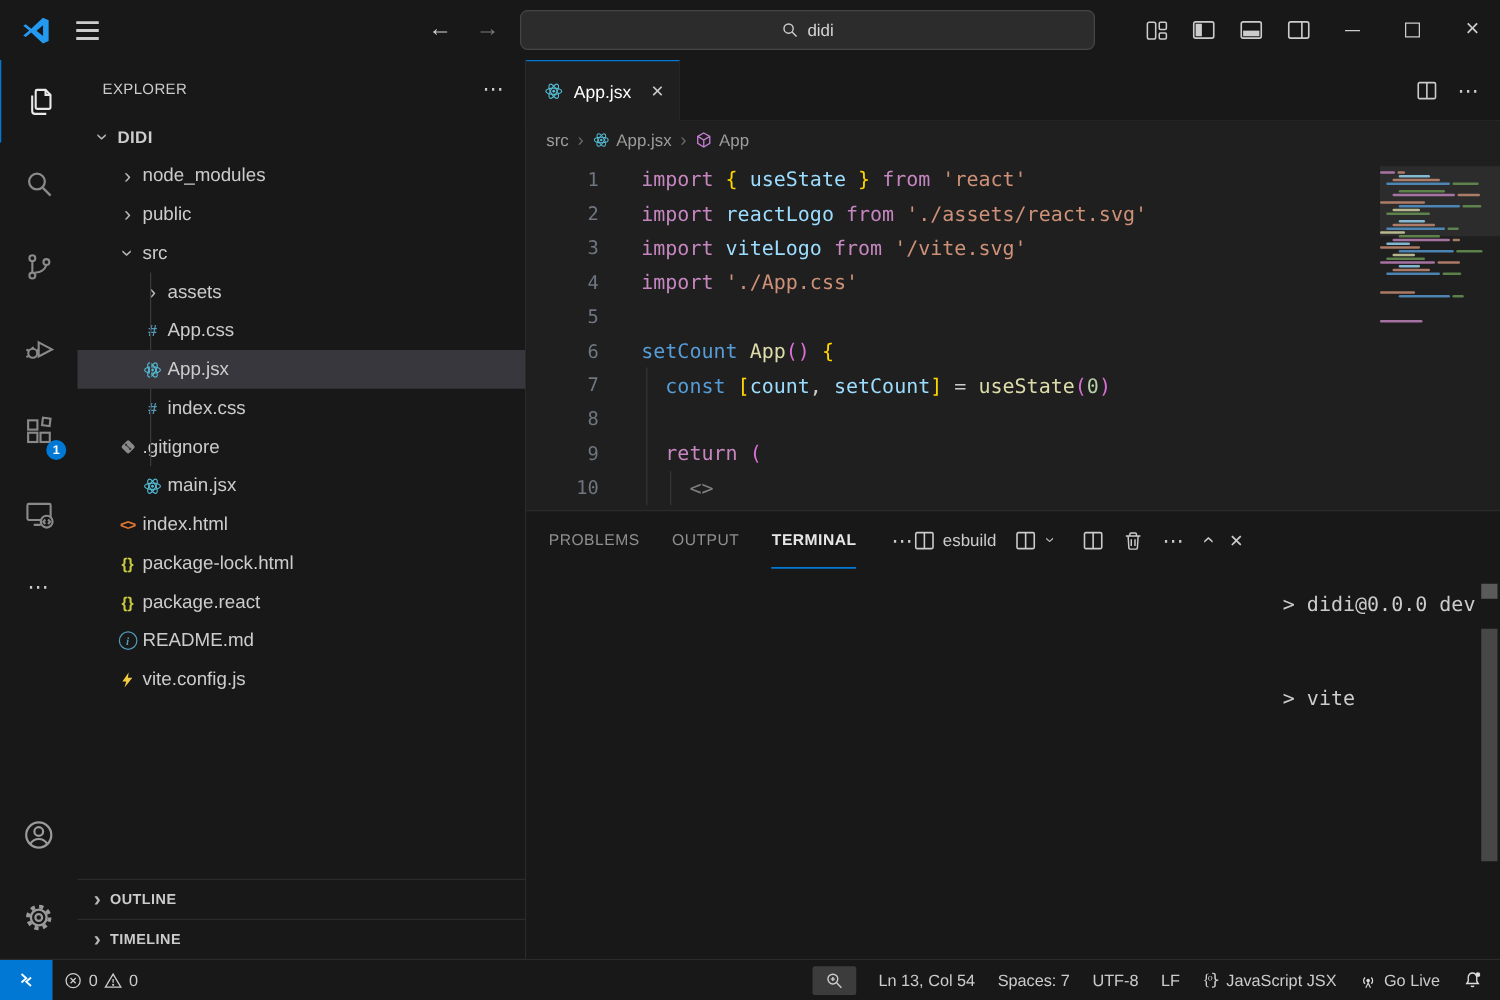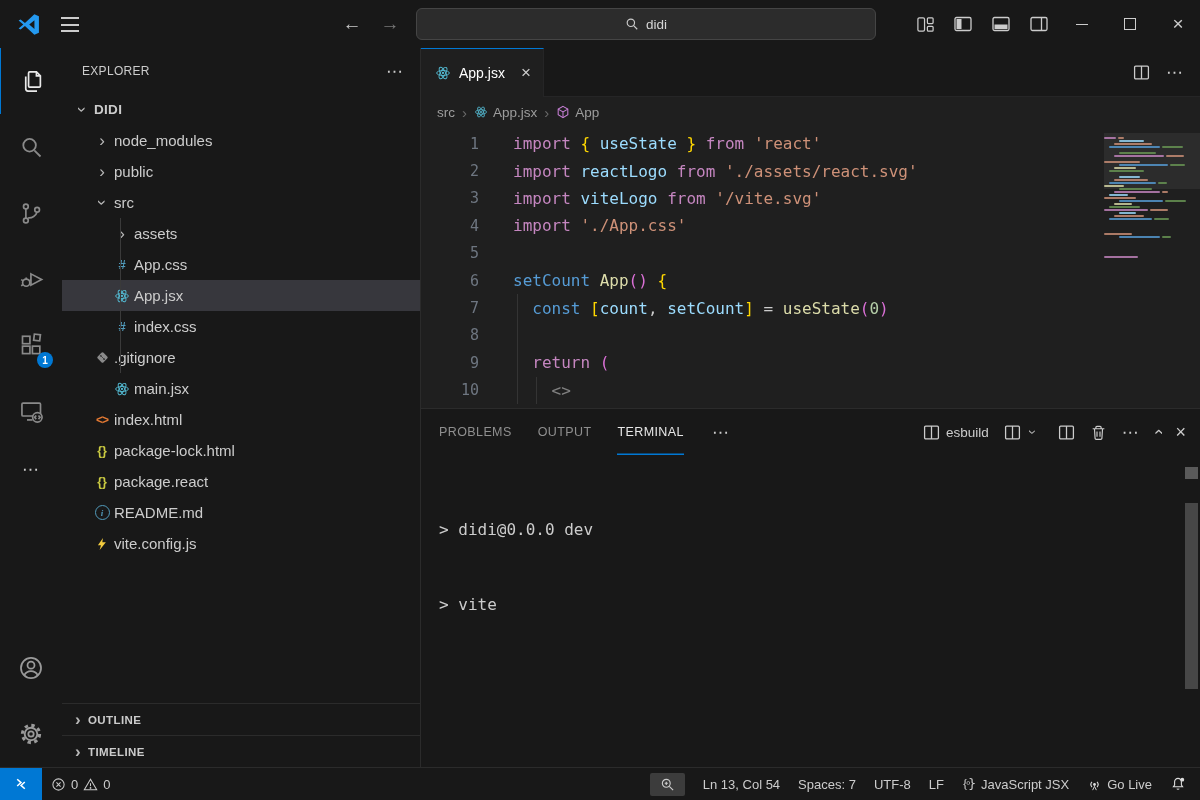--- a/index.html
+++ b/index.html
@@ -68,24 +68,24 @@
   .lc{padding-left:34px;white-space:pre;}
   .guide{position:absolute;top:0;bottom:0;width:1px;background:#343434;}
   .t-kw{color:#C586C0}.t-kw2{color:#569CD6}.t-vr{color:#9CDCFE}.t-fn{color:#DCDCAA}
   .t-st{color:#CE9178}.t-nm{color:#B5CEA8}.t-b1{color:#FFD700}.t-b2{color:#DA70D6}
   .t-pl{color:#cccccc}.t-jx{color:#808080}
   .minimap{position:absolute;right:14px;top:10px;width:82px;}
   .mm-row{height:2px;margin-bottom:1px;display:flex;gap:2px;}
   .mm-bar{height:2px;border-radius:1px;opacity:.8;}
   .mm-slider{position:absolute;right:0;top:6px;width:96px;height:56px;background:rgba(200,200,200,.08);}
   
-  .panel{flex:0 0 358px;height:358px;border-top:1px solid #2b2b2b;background:#181818;display:flex;flex-direction:column;position:relative;}
+  .panel{flex:0 0 358px;height:358px;border-top:1px solid #2b2b2b;background:#181818;display:flex;flex-direction:row;position:relative;}
   .panel-head{height:46px;display:flex;align-items:center;padding:0 14px 0 18px;flex:0 0 46px;}
   .ptab{font-size:12.5px;letter-spacing:.4px;color:#8f8f8f;margin-right:26px;height:100%;display:flex;align-items:center;cursor:pointer;}
-  .ptab.active{color:#e7e7e7;box-shadow:inset 0 -1.5px 0 var(--accent,#0078d4);}
+  .ptab.active{color:#e7e7e7;box-shadow:inset 0 -1.5px 0 var(--accent,#0078d4);font-weight:bold;}
   .phead-actions{margin-left:auto;display:flex;align-items:center;gap:15px;color:#cccccc;}
   .term-name{display:flex;align-items:center;gap:6px;font-size:13.5px;color:#cccccc;}
   .pa-group{display:flex;align-items:center;gap:2px;}
   .rot-up{display:inline-block;transform:rotate(-90deg);font-size:17px;}
   .pclose{font-size:18px;}
   .term{flex:1;font-family:"DejaVu Sans Mono",monospace;font-size:16px;line-height:25px;padding:12px 0 0 18px;
         color:#cccccc;white-space:pre;position:relative;}
   .tl{height:25px;}
   .pscroll{position:absolute;right:2px;top:94px;width:13px;height:186px;background:#474747;}
   .pscroll2{position:absolute;right:2px;top:58px;width:13px;height:12px;background:#5a5a5a;}

